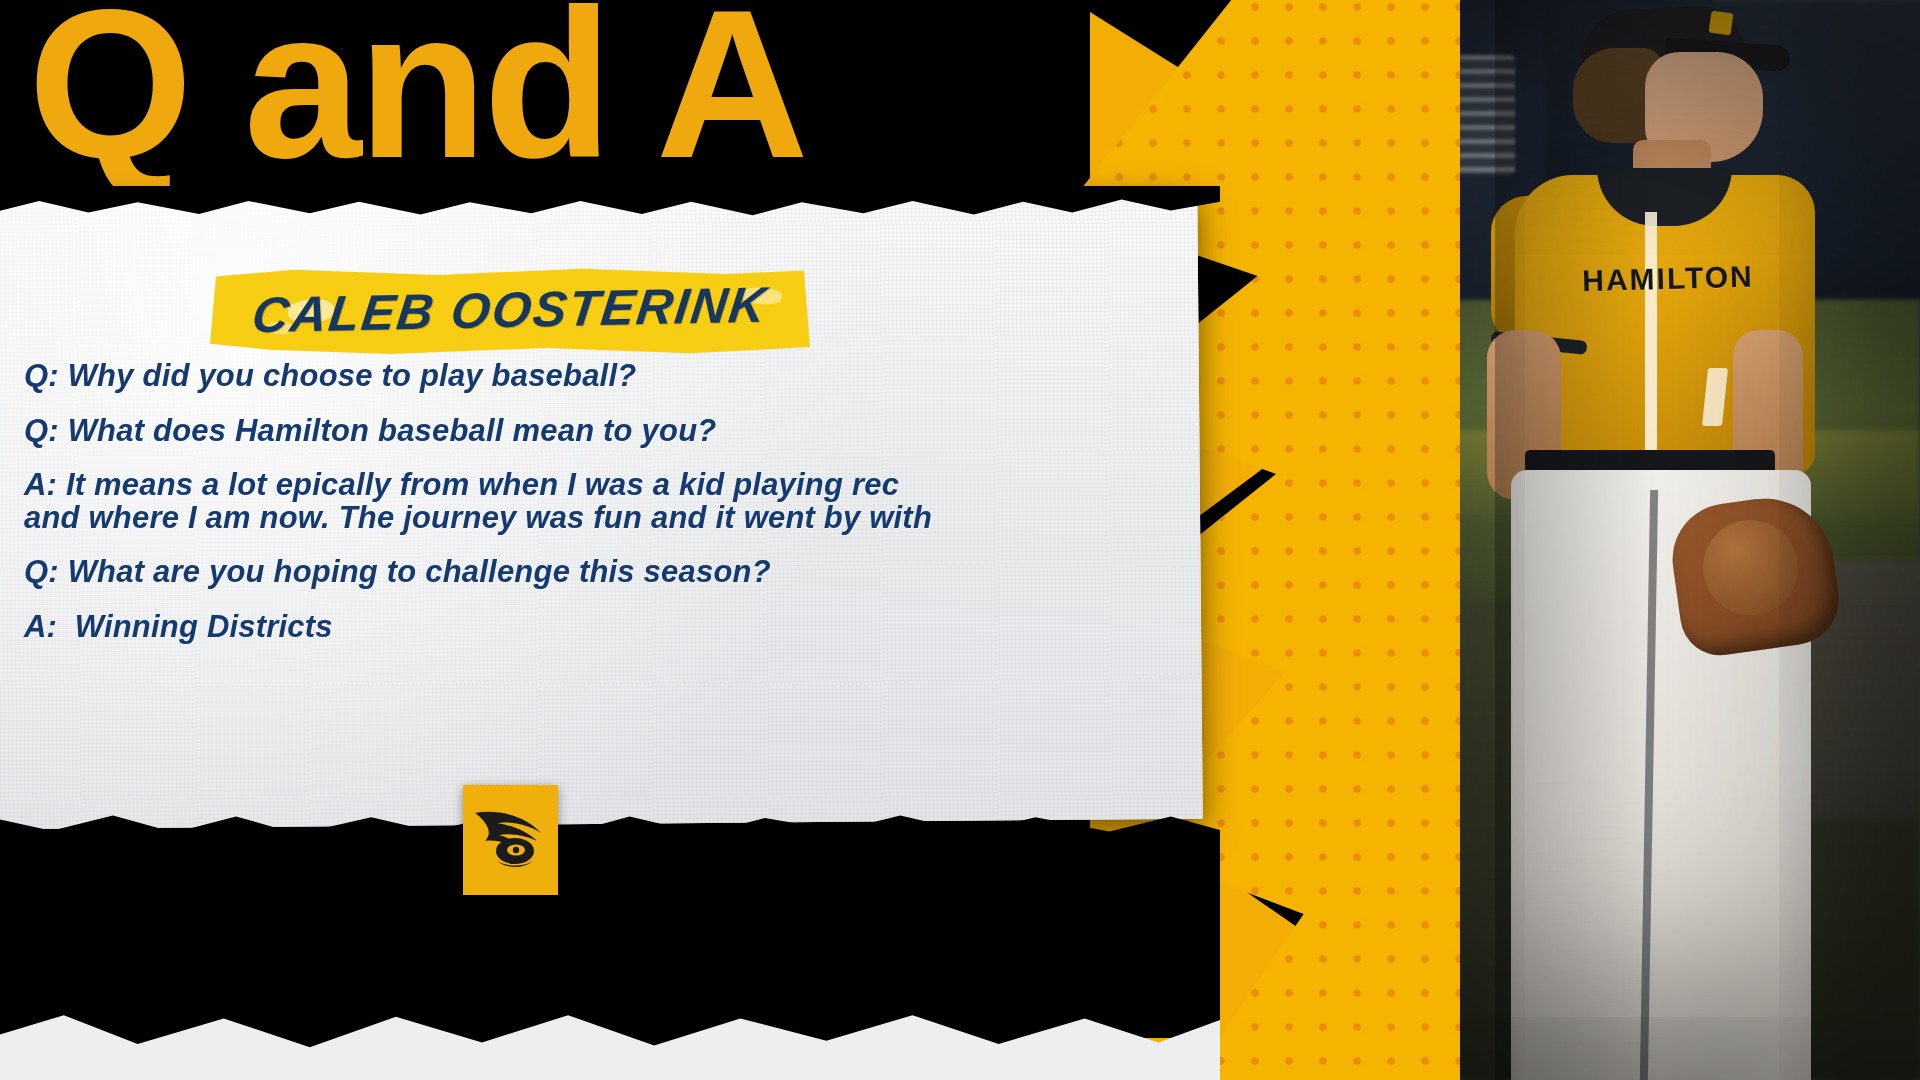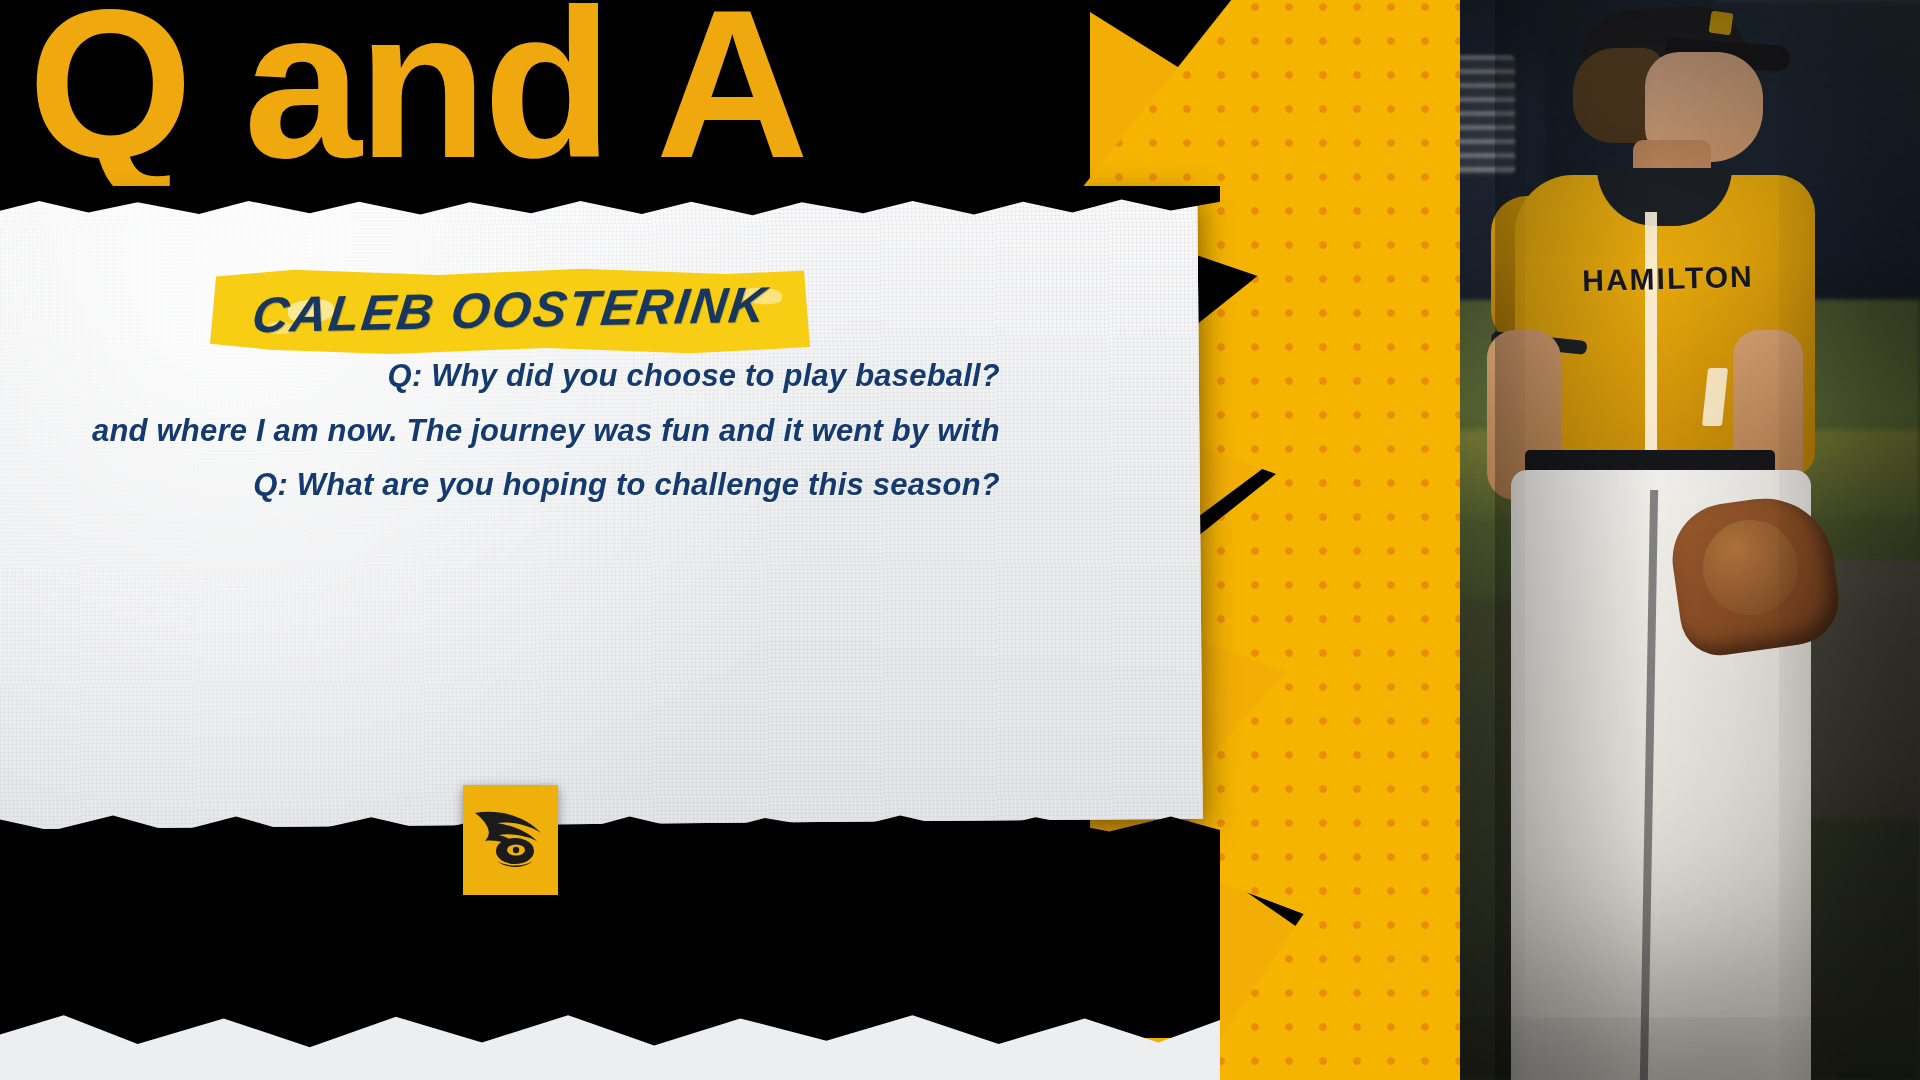--- a/index.html
+++ b/index.html
@@ -93,21 +93,21 @@
     font-family:"Liberation Sans",sans-serif;font-weight:bold;font-style:italic;
     font-size:50px;letter-spacing:2px;color:#17375E;transform:skewX(-8deg) rotate(-1.2deg);
     text-shadow:1px 1px 0 rgba(0,0,0,.18);}
 
   
   .qa{position:absolute;left:0;top:360px;width:1000px;}
   .qa-line{font-family:"Liberation Sans",sans-serif;font-weight:bold;font-style:italic;
     color:#143A70;font-size:31px;line-height:1.05;letter-spacing:.2px;white-space:pre;
     text-shadow:1px 1px 1px rgba(255,255,255,.55);}
   .qa-blk{margin-bottom:22px;}
-  .c{text-align:right;padding-left:24px;}
+  .c{text-align:left;padding-left:24px;}
 
   
   .logo{position:absolute;left:463px;top:785px;width:95px;height:110px;background:#EFB00C;
     box-shadow:0 3px 10px rgba(0,0,0,.4);}
   .logo svg{position:absolute;left:8px;top:22px;}
 
   .bottomblack{position:absolute;left:0;top:838px;width:1220px;height:200px;background:#000;}
 </style>
 </head>
 <body>
@@ -172,25 +172,32 @@
   <div class="brush-sc3"></div>
   <div class="player-name">CALEB OOSTERINK</div>
 
   <div class="qa">
 
     <div class="qa-blk">
       <div class="qa-line c">Q: Why did you choose to play baseball?</div>
     </div>
 
     <div class="qa-blk">
+      <div class="qa-line c">Q: What does Hamilton baseball mean to you?</div>
+    </div>
+    <div class="qa-blk">
+      <div class="qa-line c">A: It means a lot epically from when I was a kid playing rec</div>
       <div class="qa-line c">and where I am now. The journey was fun and it went by with</div>
     </div>
 
     <div class="qa-blk">
       <div class="qa-line c">Q: What are you hoping to challenge this season?</div>
+    </div>
+    <div class="qa-blk">
+      <div class="qa-line c">A:  Winning Districts</div>
     </div>
 
   </div>
 
   <div class="logo">
     <svg width="80" height="66" viewBox="0 0 80 66">
       <path d="M4 6 C26 2 54 8 70 26 C58 18 40 14 26 16 C40 18 56 24 66 34 C54 28 38 26 28 28 C42 32 54 40 60 50 C46 38 26 32 14 34 C24 24 12 12 4 6 Z" fill="#1b1b1b"></path>
       <ellipse cx="44" cy="44" rx="19" ry="13" fill="#1b1b1b"></ellipse>
       <ellipse cx="45" cy="43" rx="9" ry="5.5" fill="#EFB00C"></ellipse>
       <circle cx="45" cy="43" r="3.2" fill="#1b1b1b"></circle>

